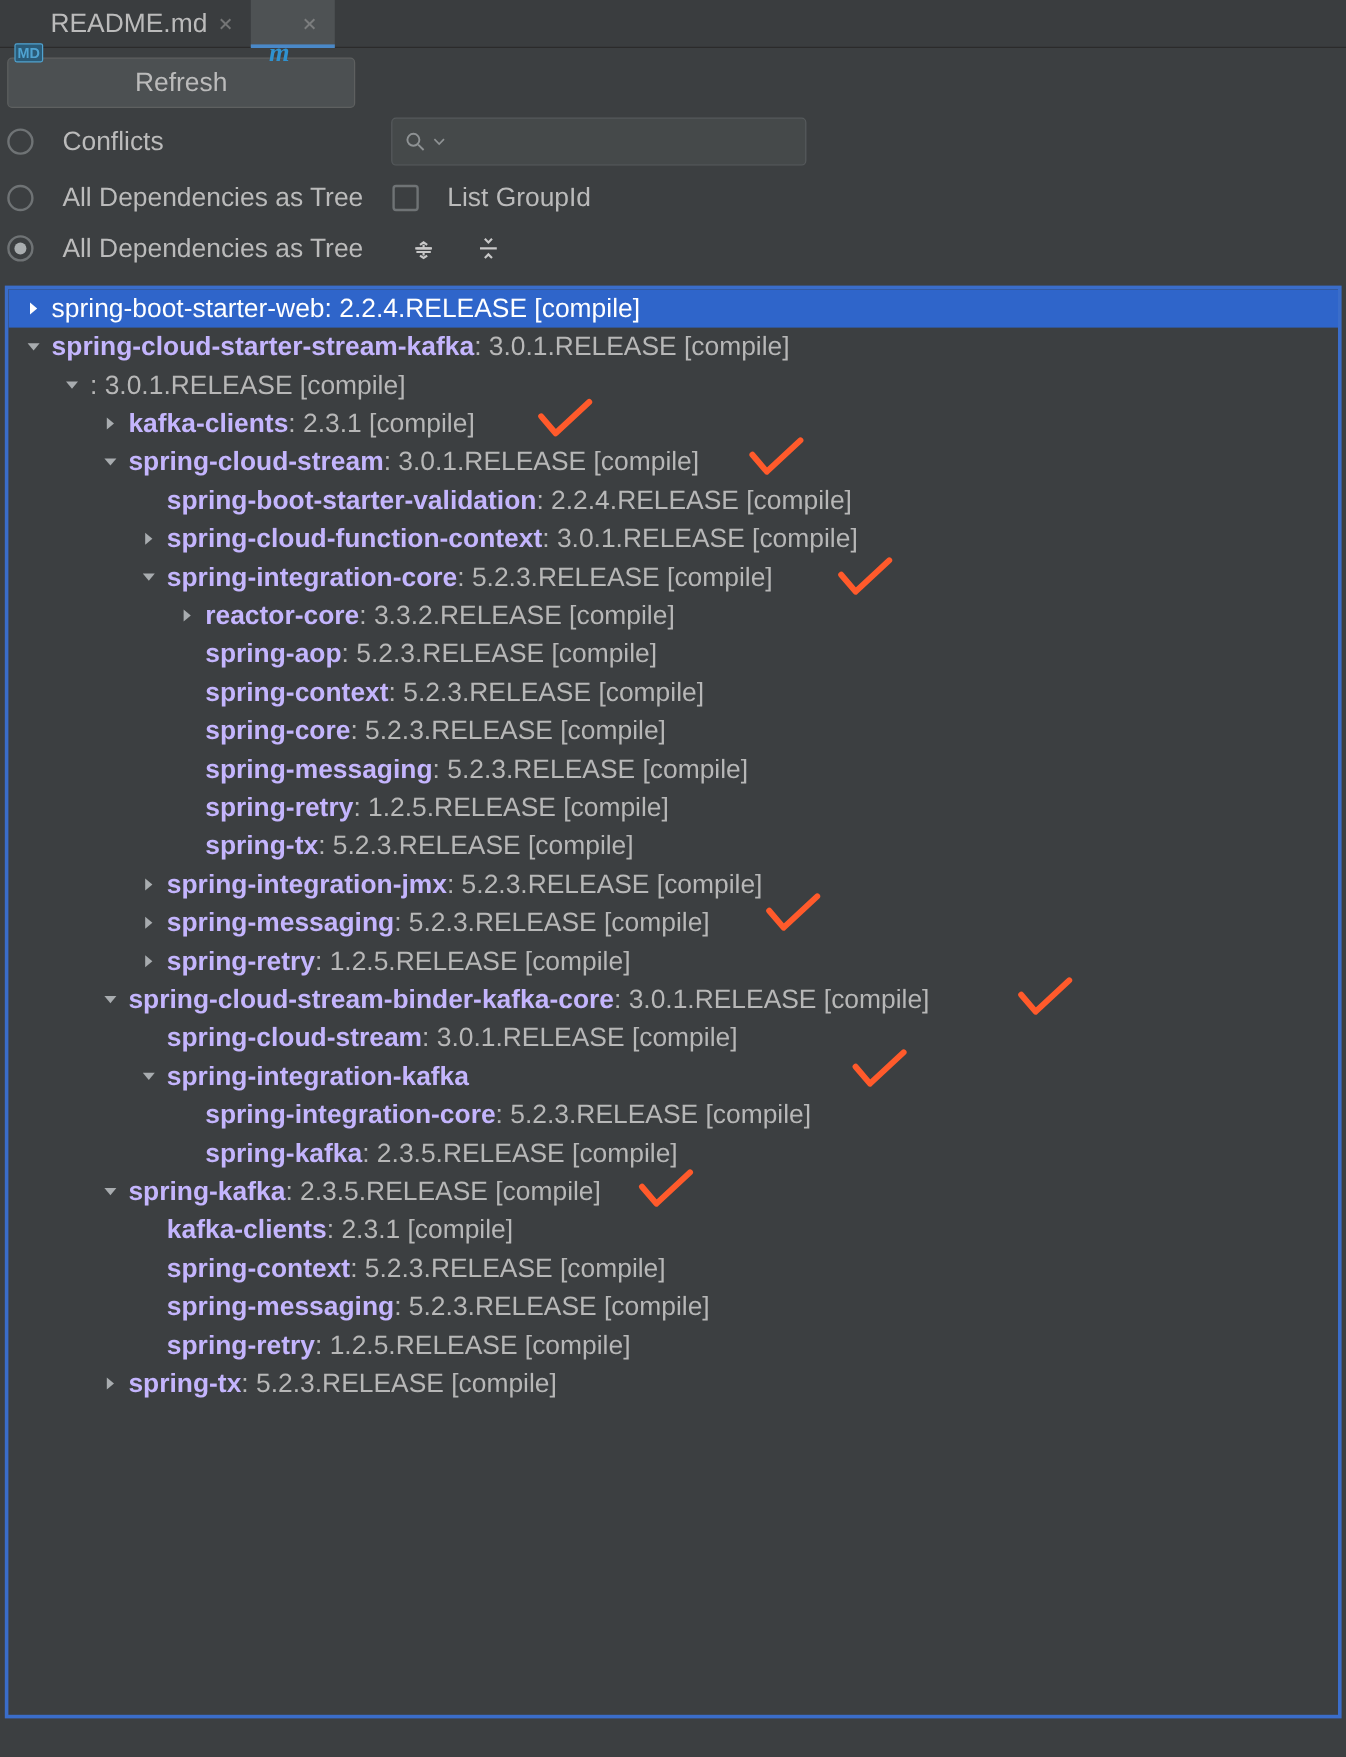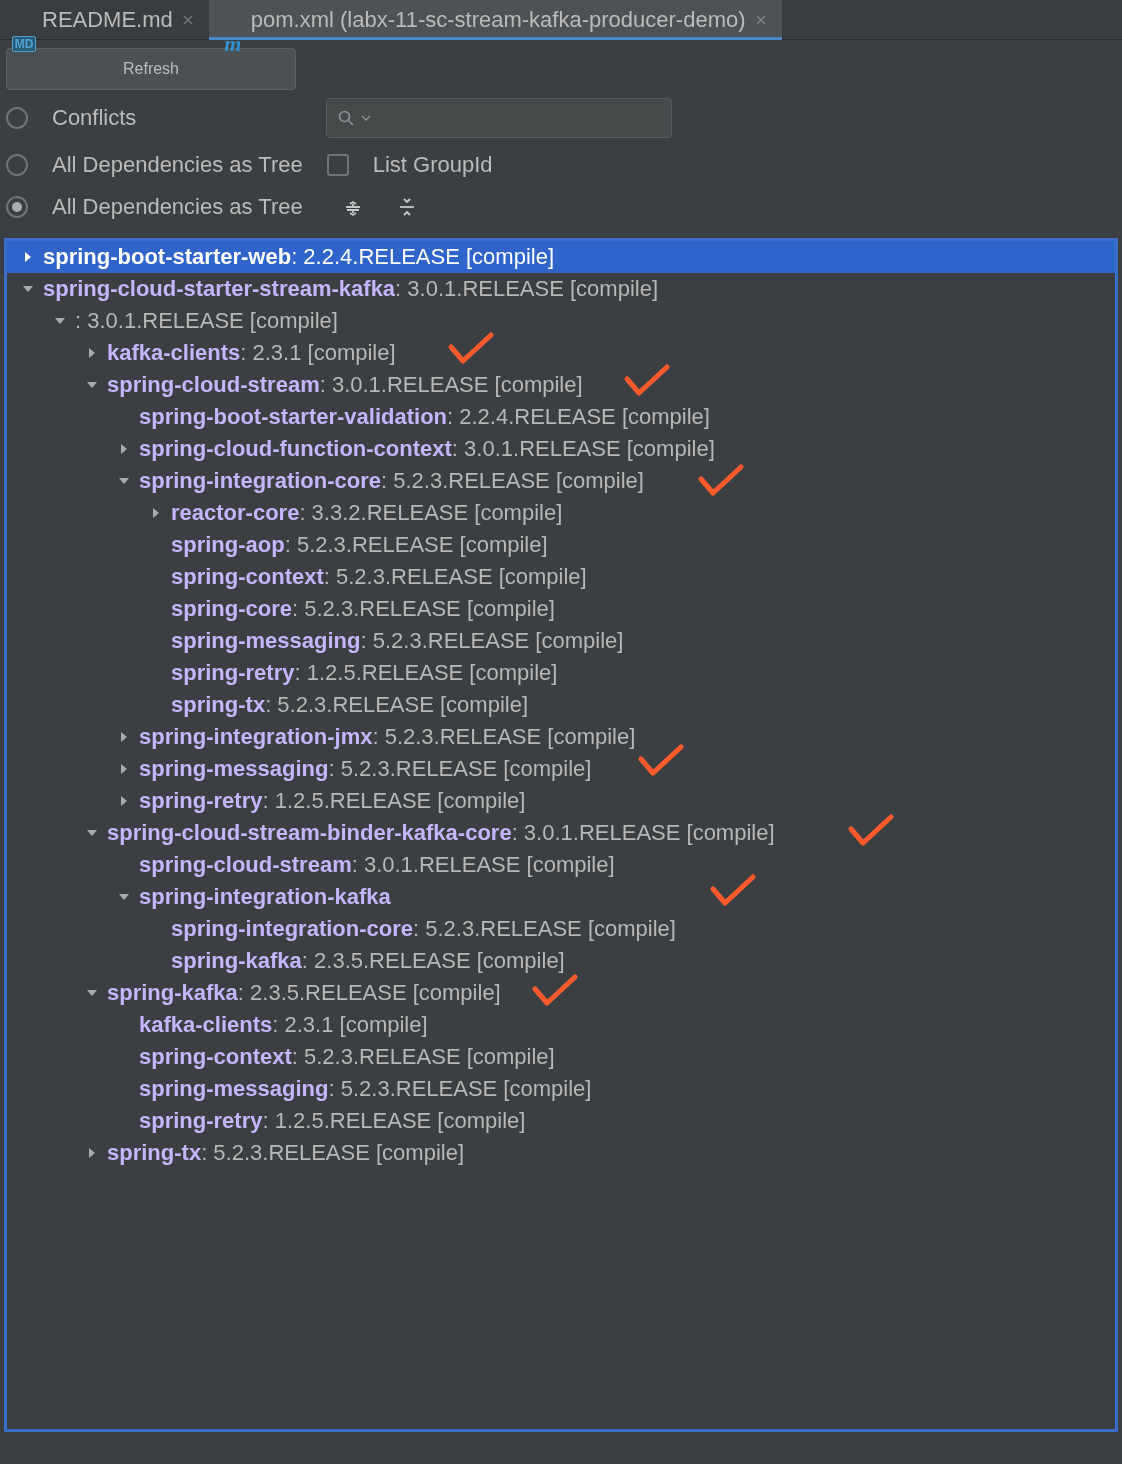--- a/index.html
+++ b/index.html
@@ -27,40 +27,40 @@
   .tab{display:flex;align-items:center;gap:8px;padding:0 14px;color:var(--text);cursor:default;position:relative;}
   .tab.active{background:var(--tab-active);}
   .tab.active::after{content:"";position:absolute;left:0;right:0;bottom:-1px;height:3px;background:#4a88c7;}
   .tab .close{width:14px;height:14px;opacity:.6;}
   .tab .close svg{display:block;}
   .tab .ico{width:20px;height:20px;display:flex;align-items:center;justify-content:center;margin-top:48px;}
   .ico-md{color:#4fa3d1;font-weight:700;font-size:12px;background:#2a5b78;border:1px solid #4fa3d1;border-radius:2px;padding:1px 2px;line-height:1;}
   .ico-m{color:#2f92d0;font-weight:900;font-style:italic;font-size:22px;font-family:Georgia,serif;}
   
   .toolbar{padding:8px 6px 0 6px;}
-  .btn{display:inline-flex;align-items:center;justify-content:center;height:42px;min-width:290px;border:1px solid var(--btn-border);background:var(--btn-bg);color:var(--text);border-radius:4px;font-size:16px;}
+  .btn{display:inline-flex;align-items:center;justify-content:center;height:42px;min-width:290px;border:1px solid var(--btn-border);background:var(--btn-bg);color:var(--text);border-radius:4px;font-size:22px;}
   .row{display:flex;align-items:center;gap:24px;padding:8px 6px 6px 6px;}
   .radio{width:22px;height:22px;border:2px solid #6f7375;border-radius:50%;display:inline-flex;align-items:center;justify-content:center;flex:0 0 auto;}
   .radio.checked::after{content:"";width:10px;height:10px;border-radius:50%;background:#a9adaf;}
   .checkbox{width:22px;height:22px;border:2px solid #6f7375;border-radius:3px;display:inline-block;flex:0 0 auto;}
   .label{color:var(--text);}
   .search{display:flex;align-items:center;height:40px;width:346px;border:1px solid #565a5c;background:var(--input-bg);border-radius:4px;padding:0 10px;gap:6px;}
   .search svg{opacity:.7;}
   .iconbtn{width:30px;height:30px;display:inline-flex;align-items:center;justify-content:center;color:#bfbfbf;}
   
   .tree-wrap{margin:10px 4px 4px 4px;border:3px solid var(--tree-border);background:#3c3f41;height:calc(1464px - 270px);overflow:hidden;}
   .node{display:flex;align-items:center;height:32px;white-space:nowrap;padding-right:8px;position:relative;}
   .node.sel{background:var(--sel-bg);color:var(--sel-text);}
   .node.sel .name,.node.sel .meta{color:var(--sel-text);}
   .arrow{width:18px;display:inline-flex;justify-content:center;align-items:center;margin-right:6px;flex:0 0 auto;}
   .arrow svg{display:block;}
   .noarrow{width:18px;margin-right:6px;flex:0 0 auto;}
   .name{font-weight:700;color:#c4b5fd;}
   .meta{color:#b7b7b7;font-weight:400;}
-  .node.sel .name{font-weight:700;}
+  .node.sel .name{font-weight:400;}
   .indent{display:inline-block;height:1px;}
   .check{position:absolute;pointer-events:none;color:var(--check);}
 </style>
 </head>
 <body>
 
 <div class="tabbar">
   <div class="tab">
     <span class="ico">
         <span class="ico-md">MD</span>
@@ -69,21 +69,20 @@
     <span class="close">
       <svg viewBox="0 0 14 14" width="14" height="14">
           <path d="M3 3 L11 11 M11 3 L3 11" stroke="#9a9a9a" stroke-width="1.6"></path>
         </svg>
     </span>
   </div>
   <div class="tab active">
     <span class="ico">
         <span class="ico-m">m</span>
       </span>
-    <span>pom.xml (labx-11-sc-stream-kafka-producer-demo)</span>
     <span class="close">
       <svg viewBox="0 0 14 14" width="14" height="14">
           <path d="M3 3 L11 11 M11 3 L3 11" stroke="#9a9a9a" stroke-width="1.6"></path>
         </svg>
     </span>
   </div>
 </div>
 
 <div class="toolbar">
   <div class="btn">

